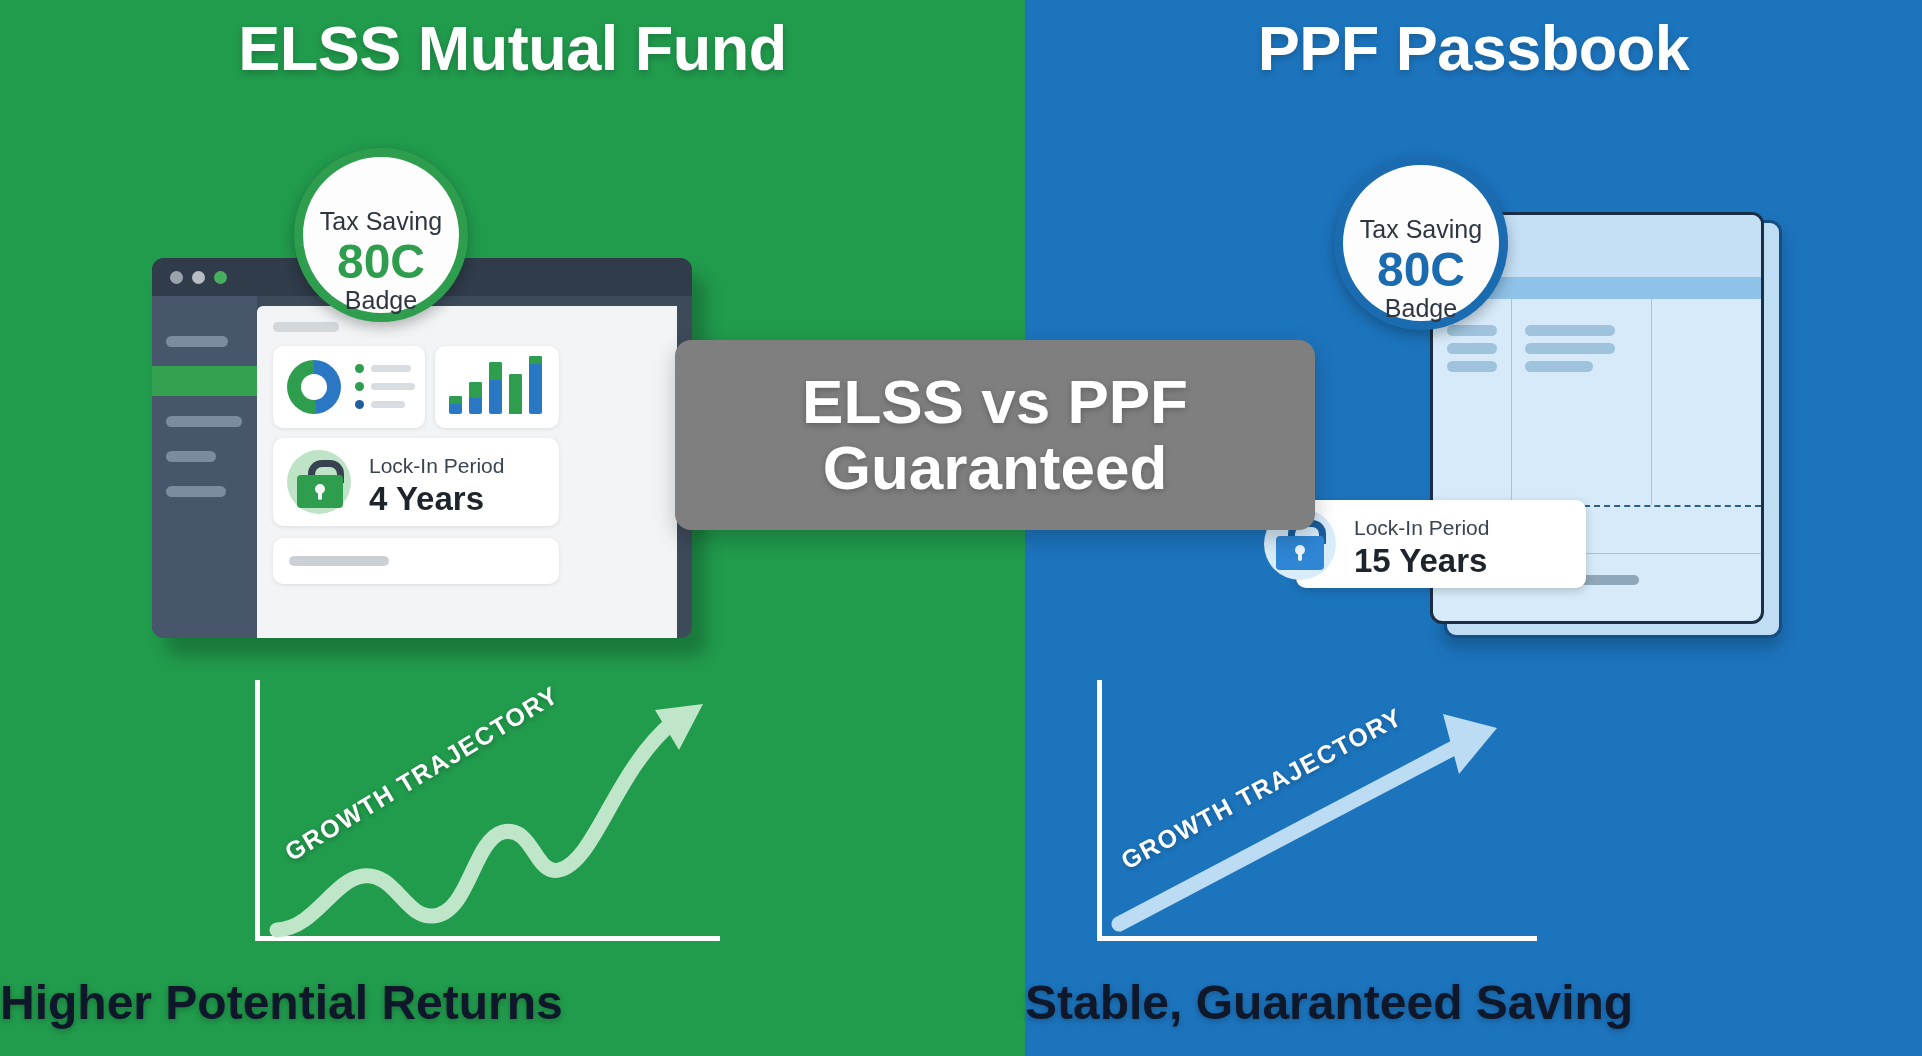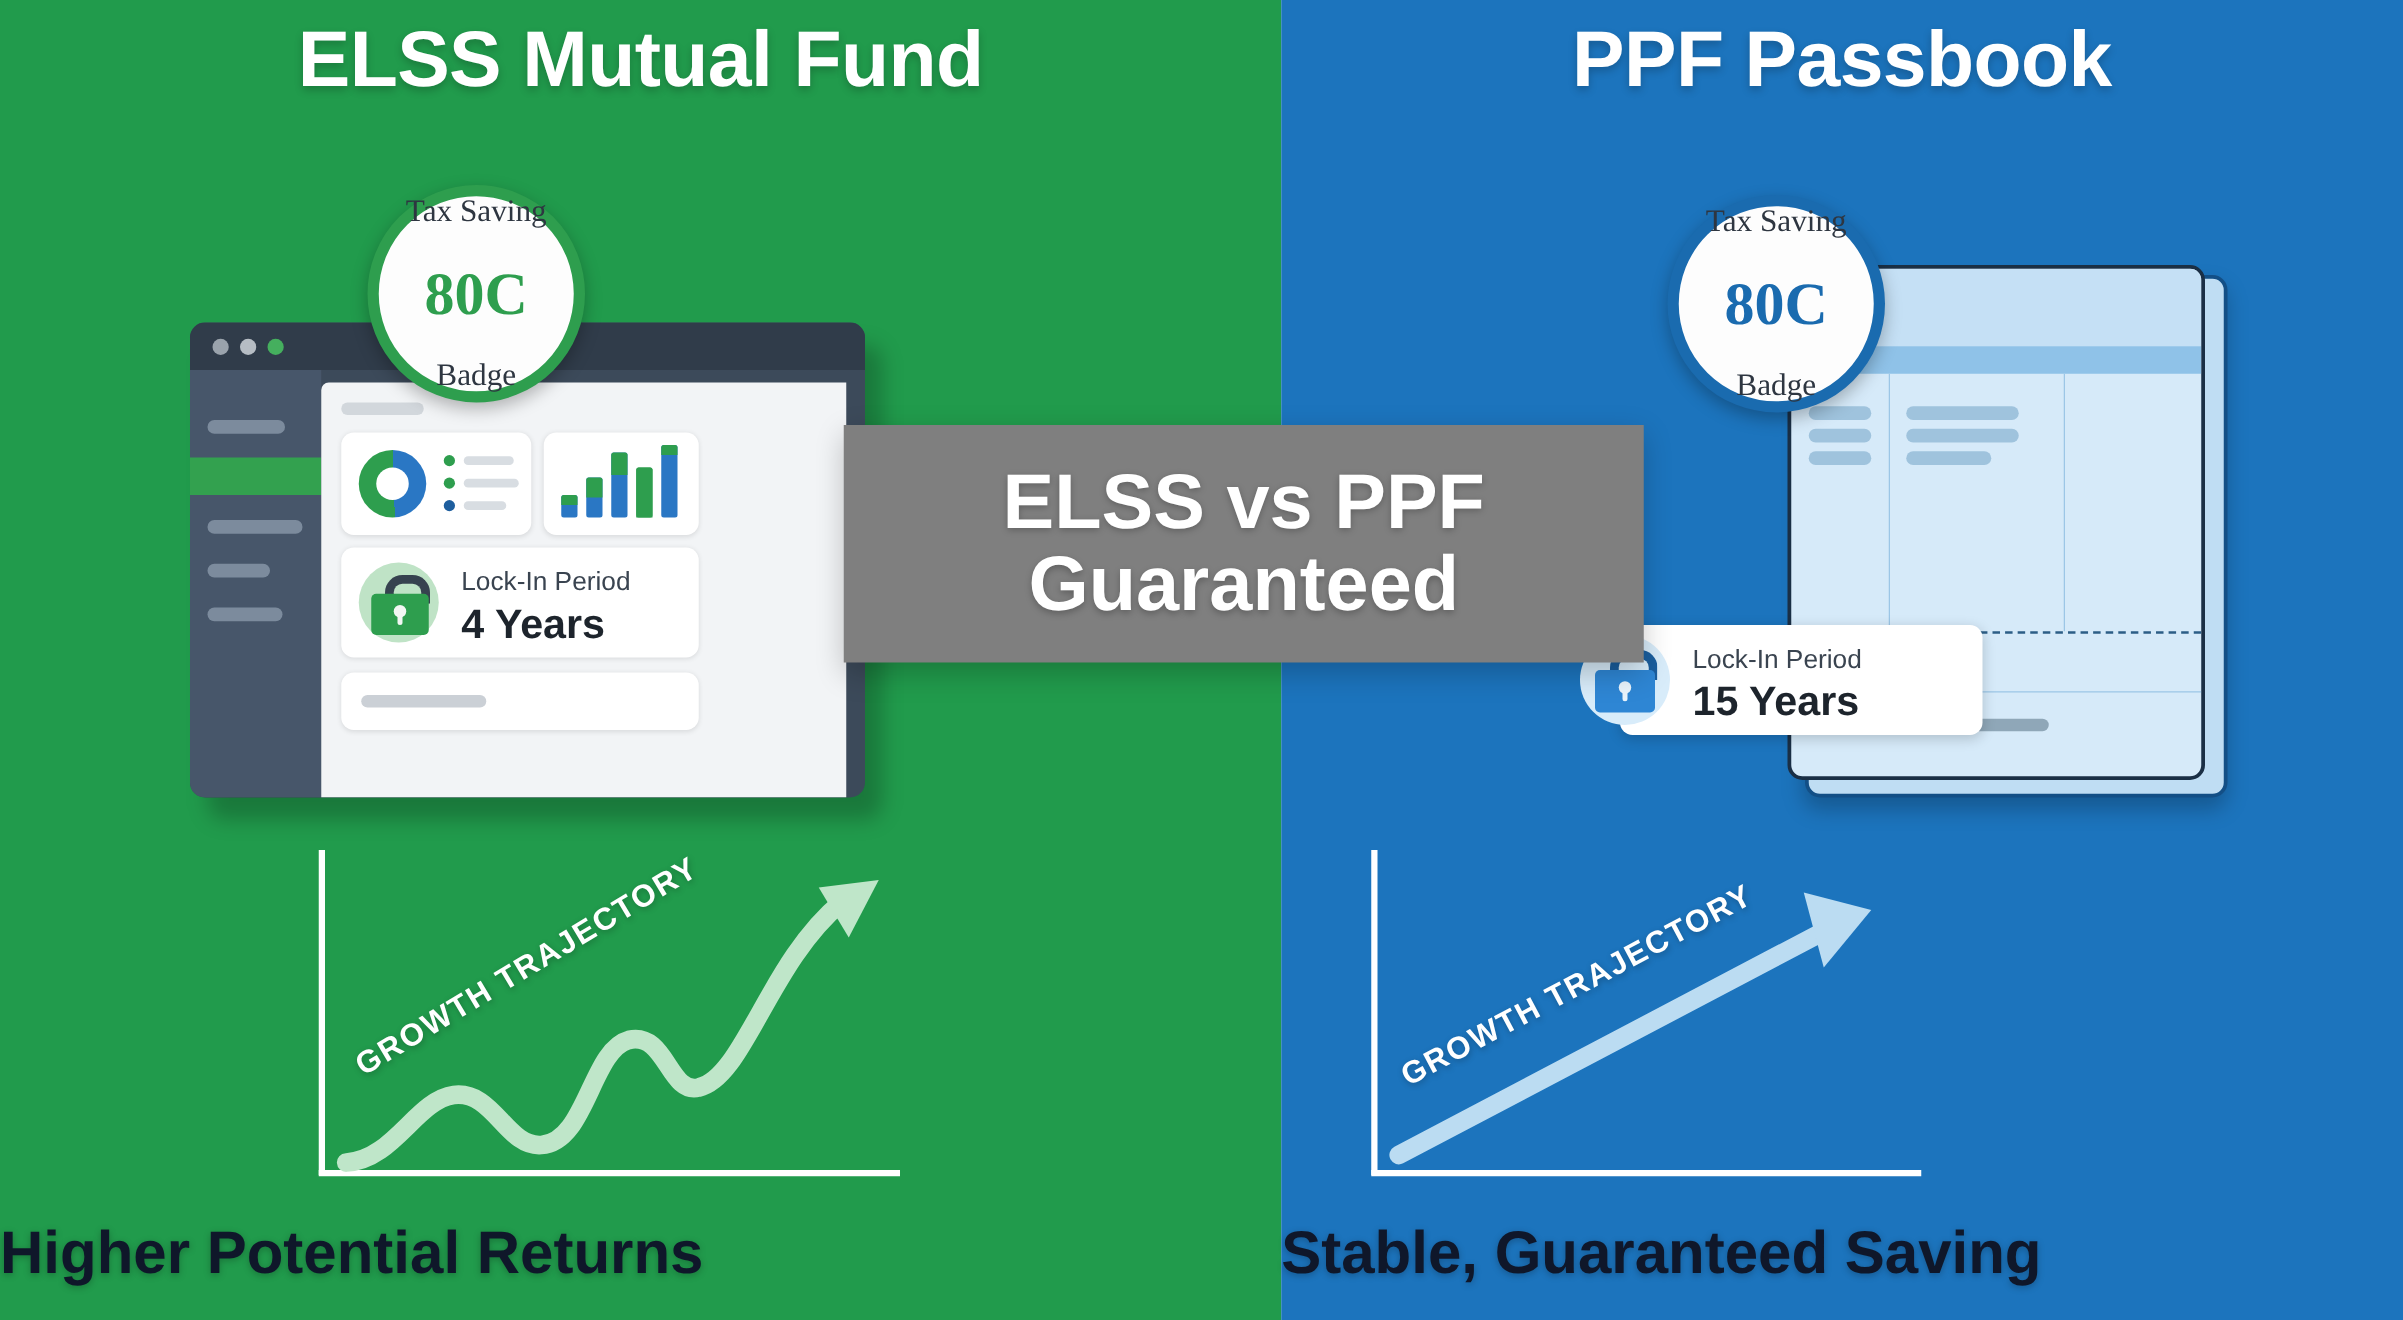--- a/index.html
+++ b/index.html
@@ -67,33 +67,33 @@
      border-radius:14px 14px 0 0;}
   .lock-body{position:absolute;border-radius:4px;}
   .lock-key{position:absolute;border-radius:50%;background:#F2F7F3;}
   .lock-slot{position:absolute;border-radius:2px;background:#F2F7F3;}
 
   .lk-title{position:absolute;font-size:21px;color:#3A4450;font-weight:400;text-align:center;}
   .lk-value{position:absolute;font-size:33px;color:#1D242C;font-weight:700;}
 
   
   .badge{position:absolute;border-radius:50%;background:#FDFDFD;
-     display:flex;flex-direction:column;align-items:center;justify-content:space-between;
-     box-shadow:0 5px 14px rgba(0,0,0,.28);font-family:Liberation Serif, serif;}
+     display:flex;flex-direction:column;align-items:center;justify-content:flex-end;
+     box-shadow:0 5px 14px rgba(0,0,0,.28);}
   .badge .b1{font-size:25px;font-weight:500;color:#2E3641;line-height:1;}
   .badge .b2{font-weight:700;line-height:1;margin:4px 0 2px;}
   .badge .b3{font-size:25px;font-weight:500;color:#2E3641;line-height:1;}
   #badge-left{left:294px;top:148px;width:156px;height:156px;border:9px solid #2E9E4E;}
   #badge-left .b2{font-size:48px;color:#2E9E4E;}
   #badge-right{left:1334px;top:156px;width:156px;height:156px;border:9px solid #1A6BAF;}
   #badge-right .b2{font-size:48px;color:#1A6BAF;}
 
   
   #banner{position:absolute;left:675px;top:340px;width:640px;height:190px;
-     background:#7F7F7F;border-radius:0;box-shadow:0 8px 22px rgba(0,0,0,.22);
+     background:#7F7F7F;border-radius:16px;box-shadow:0 8px 22px rgba(0,0,0,.22);
      display:flex;align-items:center;justify-content:center;}
   #banner-text{color:#fff;font-size:62px;font-weight:700;line-height:1.07;text-align:center;
      text-shadow:0 2px 6px rgba(0,0,0,.25);}
 
   
   #passbook{position:absolute;left:1430px;top:212px;width:340px;height:420px;}
   #pb-shadow{position:absolute;left:12px;top:16px;width:340px;height:420px;
      background:rgba(0,0,0,.22);border-radius:14px;filter:blur(8px);}
   #pb-back{position:absolute;left:14px;top:8px;width:332px;height:412px;
      background:#BFDDF3;border-radius:12px;border:3px solid #134F86;}

